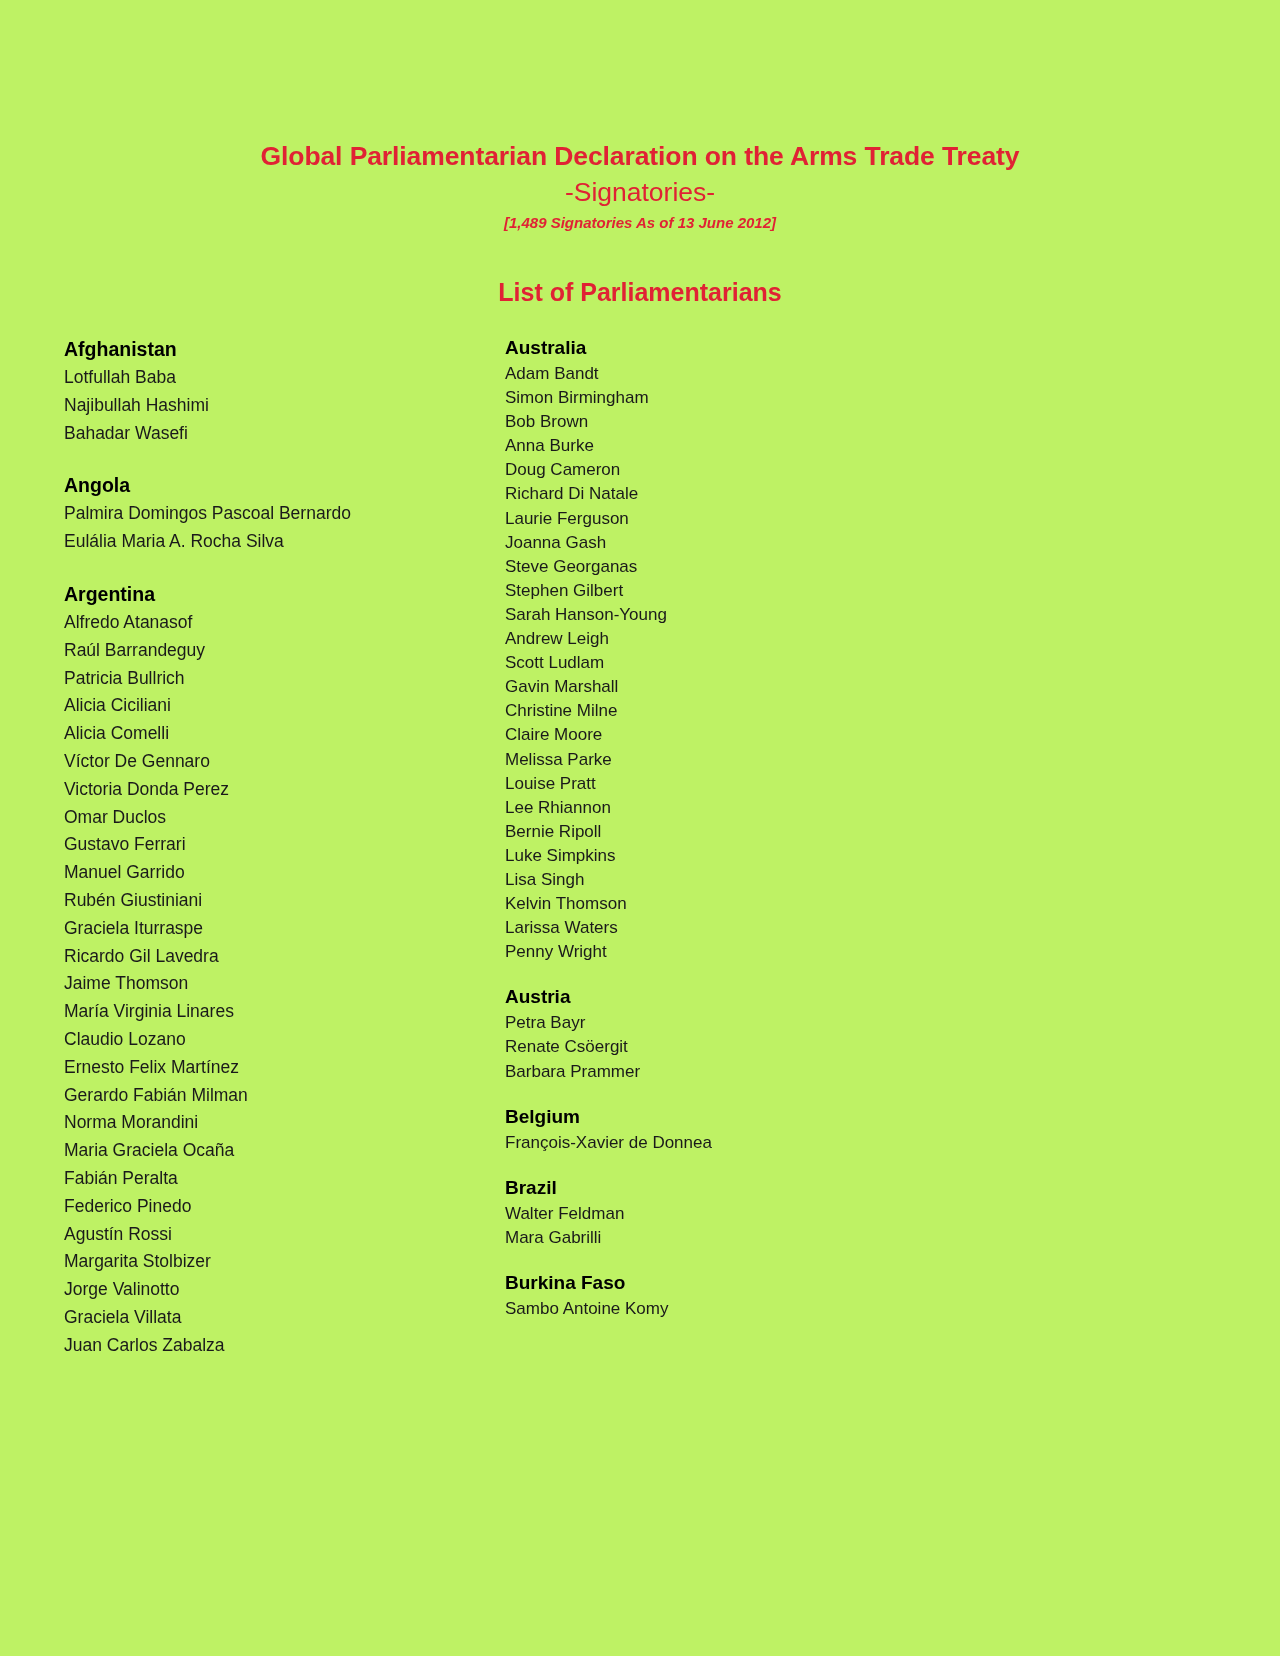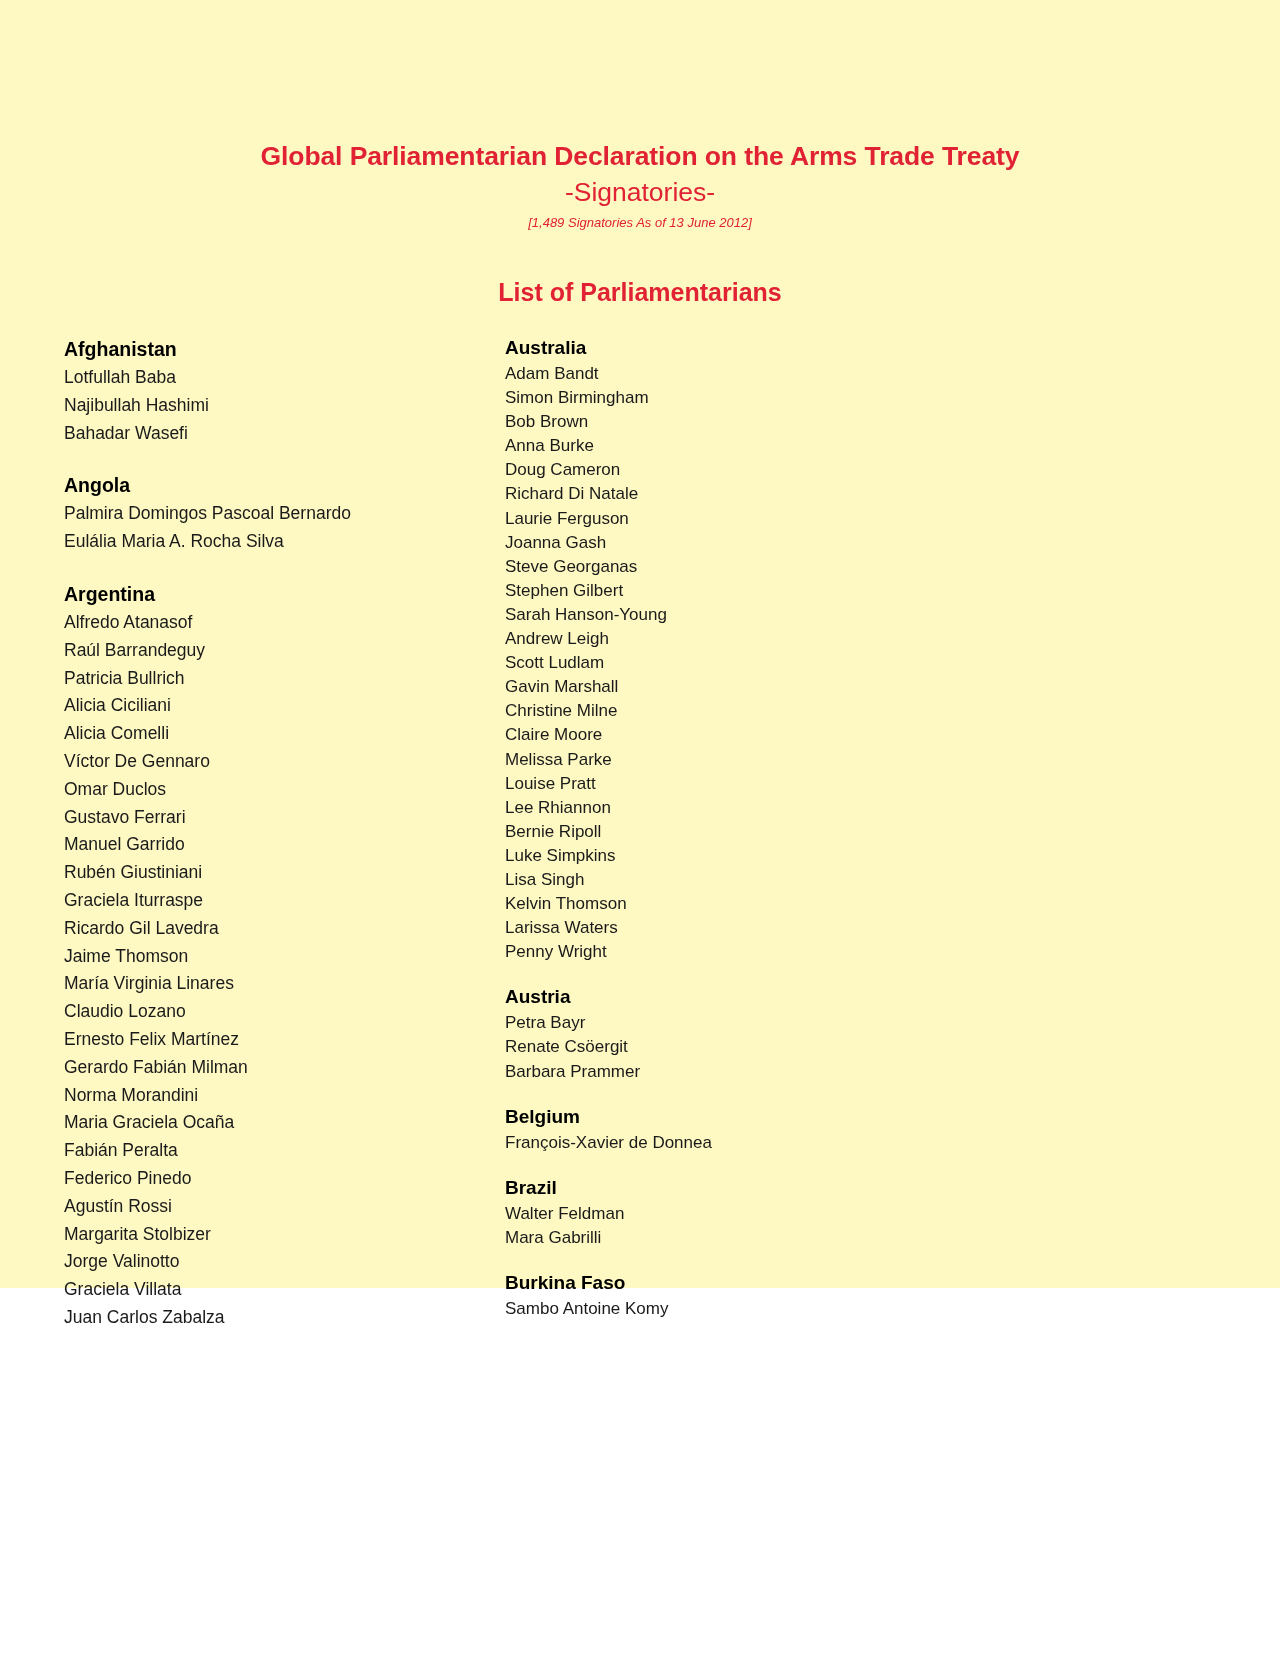--- a/index.html
+++ b/index.html
@@ -10,25 +10,25 @@
   body {
     width: 1280px;
     height: 1656px;
     font-family: "Liberation Sans", sans-serif;
     color: #000000;
     position: relative;
     overflow: hidden;
   }
   .page {
     width: 1280px;
-    height: 1288px;
+    height: 1656px;
     box-sizing: border-box;
     padding: 0;
     position: relative;
-    background: #fef9c3;
+    background: #bef264;
   }
   
   .header {
     padding-top: 138px;
     text-align: center;
   }
   .doc-title {
     color: #E02234;
     font-weight: bold;
     font-size: 26.5px;
@@ -39,23 +39,23 @@
   }
   .doc-subtitle {
     color: #E02234;
     font-weight: normal;
     font-size: 26.5px;
     line-height: 36px;
     margin: 0;
   }
   .doc-count {
     color: #E02234;
-    font-weight: normal;
+    font-weight: bold;
     font-style: italic;
-    font-size: 13px;
+    font-size: 15px;
     line-height: 20px;
     margin-top: 3px;
   }
   .section-heading {
     color: #E02234;
     font-weight: bold;
     font-size: 25px;
     line-height: 32px;
     text-align: center;
     margin-top: 43px;
@@ -139,20 +139,21 @@
           <div class="person">Eulália Maria A. Rocha Silva</div>
         </div>
         <div class="country-block">
           <div class="country-name">Argentina</div>
           <div class="person">Alfredo Atanasof</div>
           <div class="person">Raúl Barrandeguy</div>
           <div class="person">Patricia Bullrich</div>
           <div class="person">Alicia Ciciliani</div>
           <div class="person">Alicia Comelli</div>
           <div class="person">Víctor De Gennaro</div>
+          <div class="person">Victoria Donda Perez</div>
           <div class="person">Omar Duclos</div>
           <div class="person">Gustavo Ferrari</div>
           <div class="person">Manuel Garrido</div>
           <div class="person">Rubén Giustiniani</div>
           <div class="person">Graciela Iturraspe</div>
           <div class="person">Ricardo Gil Lavedra</div>
           <div class="person">Jaime Thomson</div>
           <div class="person">María Virginia Linares</div>
           <div class="person">Claudio Lozano</div>
           <div class="person">Ernesto Felix Martínez</div>

